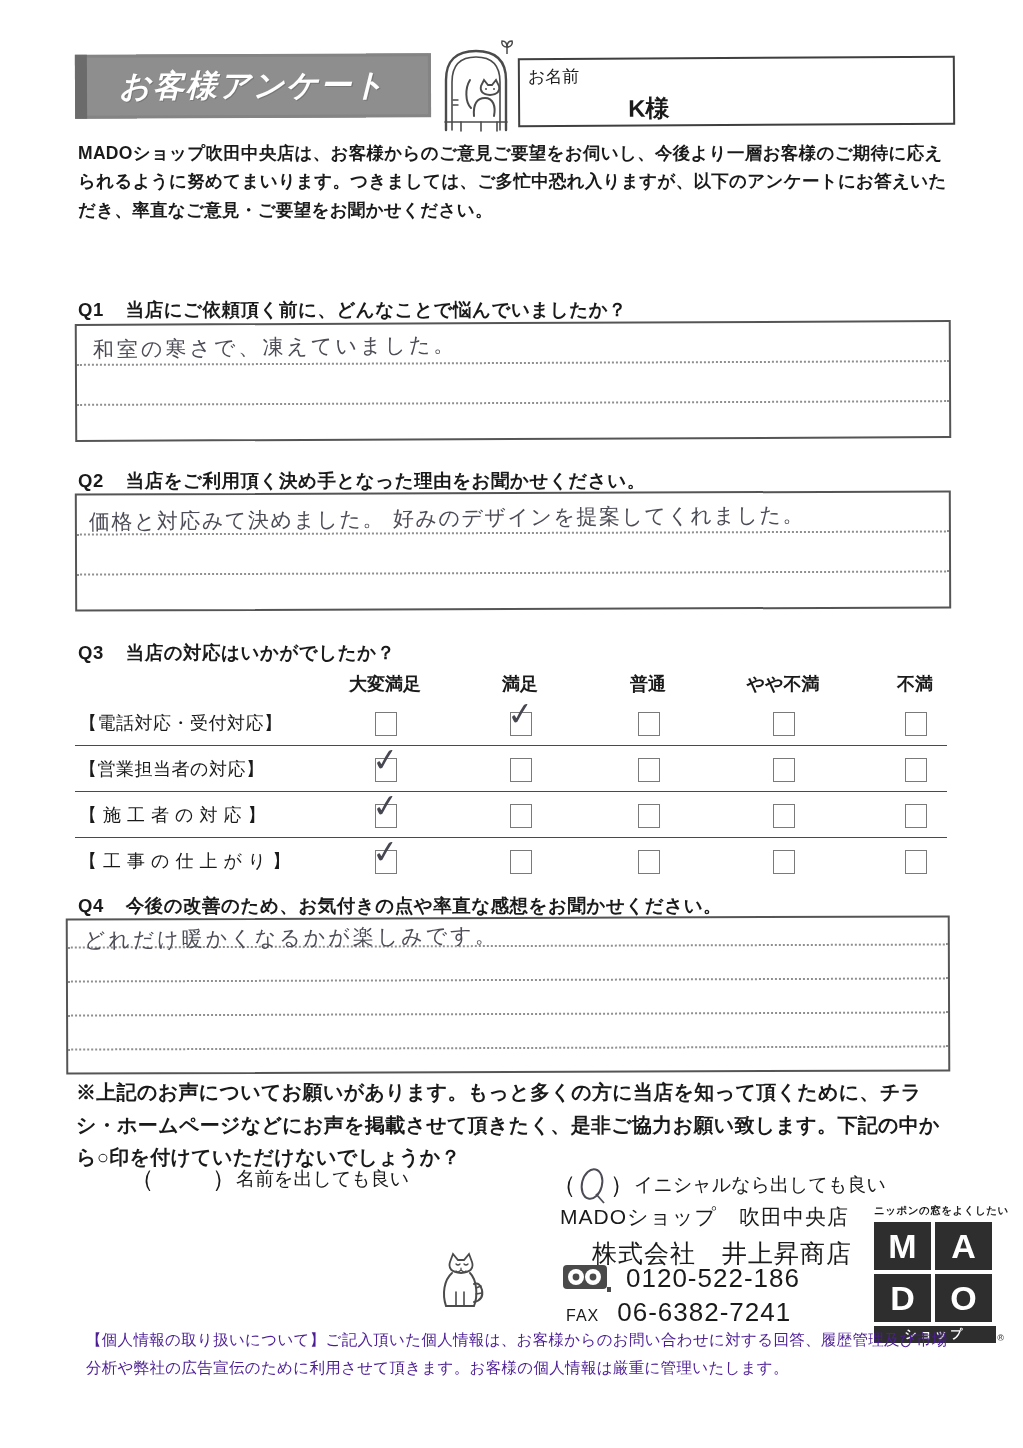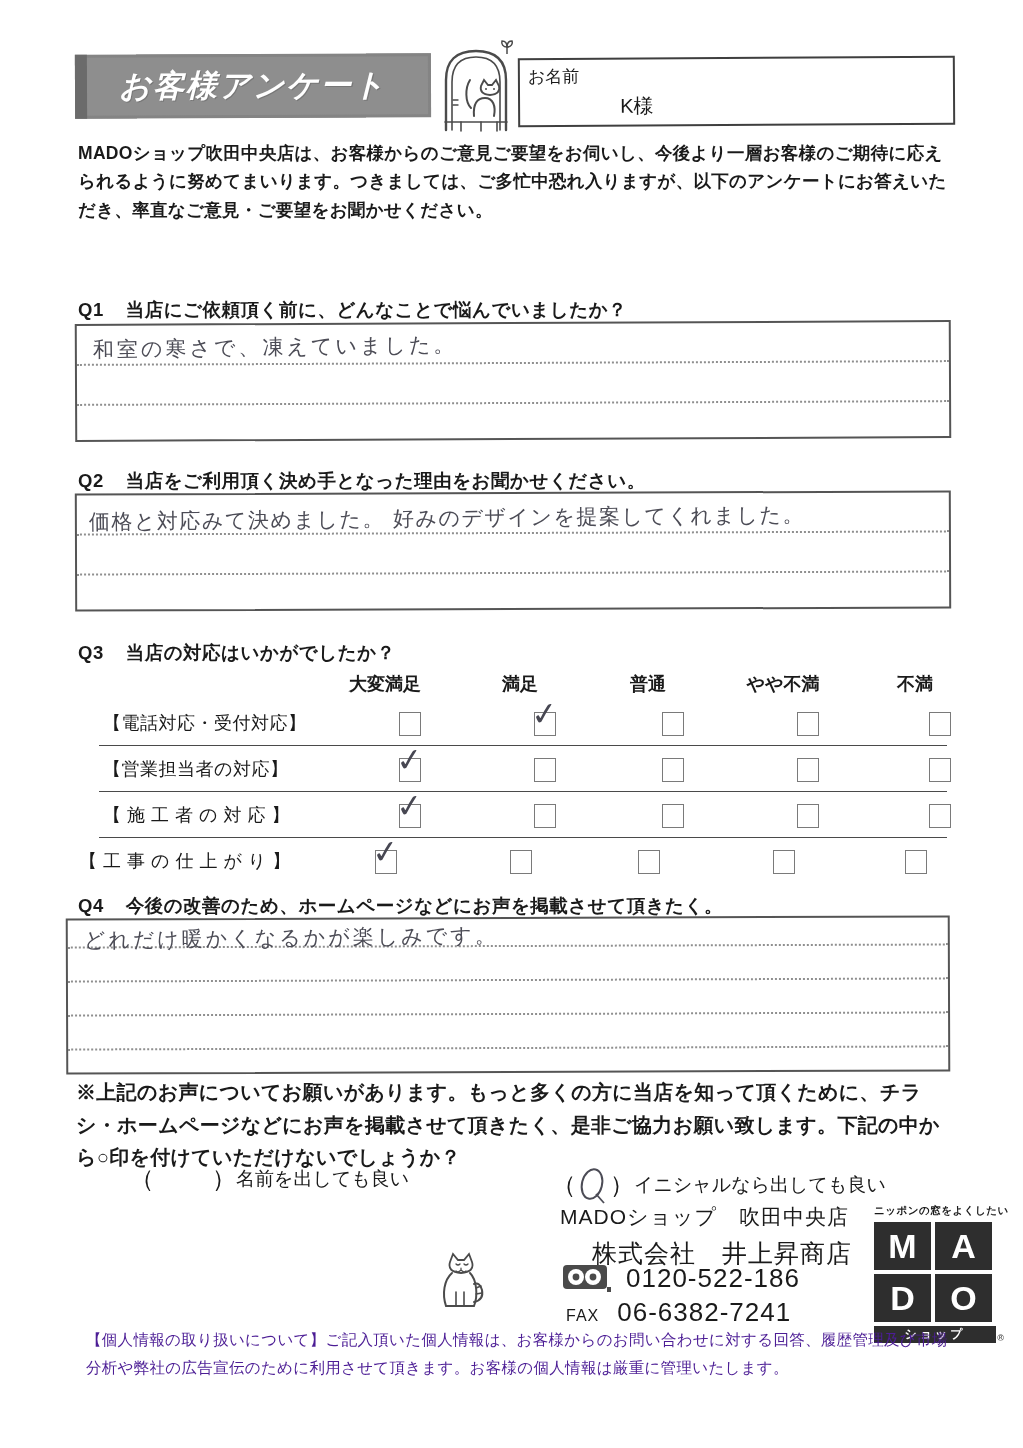--- a/index.html
+++ b/index.html
@@ -9,42 +9,42 @@
   
   .banner{position:absolute;left:75px;top:54px;width:356px;height:64px;background:#8e8e8e;
           transform:rotate(-0.25deg);display:flex;align-items:center;justify-content:center;
           box-shadow:inset 0 0 0 3px #848484;}
   .banner::before{content:"";position:absolute;left:0;top:0;bottom:0;width:12px;background:#6b6b6b;}
   .banner-title{color:#fff;font-weight:bold;font-style:italic;font-size:31px;letter-spacing:2px;
                 text-shadow:1px 1px 0 #777;}
   .name-box{position:absolute;left:518px;top:57px;width:433px;height:65px;border:2px solid #3f3f3f;
             transform:rotate(-0.35deg);background:#fff;}
   .name-label{position:absolute;left:8px;top:5px;font-size:17px;}
-  .name-value{position:absolute;left:100px;top:33px;font-size:20px;font-weight:normal;}
+  .name-value{position:absolute;left:108px;top:33px;font-size:24px;font-weight:bold;}
 
   
   .intro{position:absolute;left:78px;top:139px;width:882px;font-size:17.5px;font-weight:700;
          line-height:1.62;letter-spacing:0.3px;}
 
   
   .qhead{position:absolute;font-size:18.5px;font-weight:700;letter-spacing:0.5px;}
   .qnum{display:inline-block;margin-right:22px;}
 
   
   .ansbox{position:absolute;border:2px solid #555;background:#fff;}
   .ansrow{border-bottom:2px dotted #8f8f8f;}
   .hand{position:absolute;font-family:"DejaVu Sans",sans-serif;color:#4c4c56;font-size:21px;
         letter-spacing:3px;white-space:nowrap;}
 
   
   .q3cols{position:absolute;left:75px;top:672px;width:872px;height:26px;}
   .q3col{position:absolute;top:0;width:120px;text-align:center;font-size:18px;font-weight:600;}
   .q3rows{position:absolute;left:75px;top:700px;width:872px;}
   .q3row{position:relative;height:45px;}
-  .q3row.sep{border-bottom:1.6px solid #4a4a4a;margin-left:24px;}
+  .q3row.sep{border-bottom:1.6px solid #4a4a4a;}
   .q3label{position:absolute;left:4px;top:11px;font-size:18px;letter-spacing:0.5px;}
   .cbox{position:absolute;top:12px;width:20px;height:22px;border:1.6px solid #7a7a7a;background:#fff;}
   .check{position:absolute;left:-4px;top:-18px;font-size:32px;color:#474752;
          transform:rotate(-6deg);font-family:"DejaVu Sans",sans-serif;}
 
   
   .note{position:absolute;left:76px;top:1076px;width:878px;font-size:20px;font-weight:700;
         line-height:1.63;letter-spacing:0.3px;}
   .optionrow{position:absolute;top:1163px;left:0;width:1023px;height:46px;font-size:19px;}
   .option{position:absolute;display:flex;align-items:center;}
@@ -178,21 +178,21 @@
           <span class="check">✓</span>
         </div>
         <div class="cbox" style="left: 435px;"></div>
         <div class="cbox" style="left: 563px;"></div>
         <div class="cbox" style="left: 698px;"></div>
         <div class="cbox" style="left: 830px;"></div>
       </div>
     </div>
 
   <div class="qhead" style="left:78px;top:893px;">
-    <span class="qnum">Q4</span><span>今後の改善のため、ホームページなどにお声を掲載させて頂きたく。</span>
+    <span class="qnum">Q4</span><span>今後の改善のため、お気付きの点や率直な感想をお聞かせください。</span>
   </div>
   <div class="ansbox" style="left:66px;top:917px;width:880px;height:152px;transform:rotate(-0.2deg);">
     <div class="ansrow" style="height:26px;"></div>
     <div class="ansrow" style="height:32px;"></div>
     <div class="ansrow" style="height:32px;"></div>
     <div class="ansrow" style="height:32px;"></div>
     <div class="hand" style="left:16px;top:4px;transform:rotate(-0.5deg);">どれだけ暖かくなるかが楽しみです。</div>
   </div>
 
   <div class="note">※上記のお声についてお願いがあります。もっと多くの方に当店を知って頂くために、チラシ・ホームページなどにお声を掲載させて頂きたく、是非ご協力お願い致します。下記の中から○印を付けていただけないでしょうか？</div>

